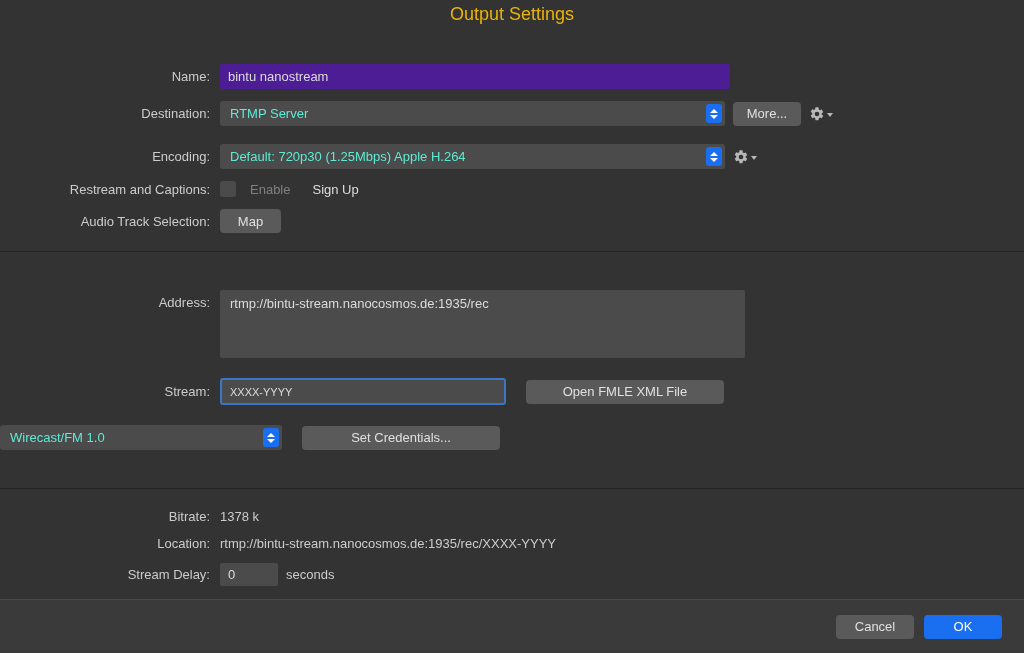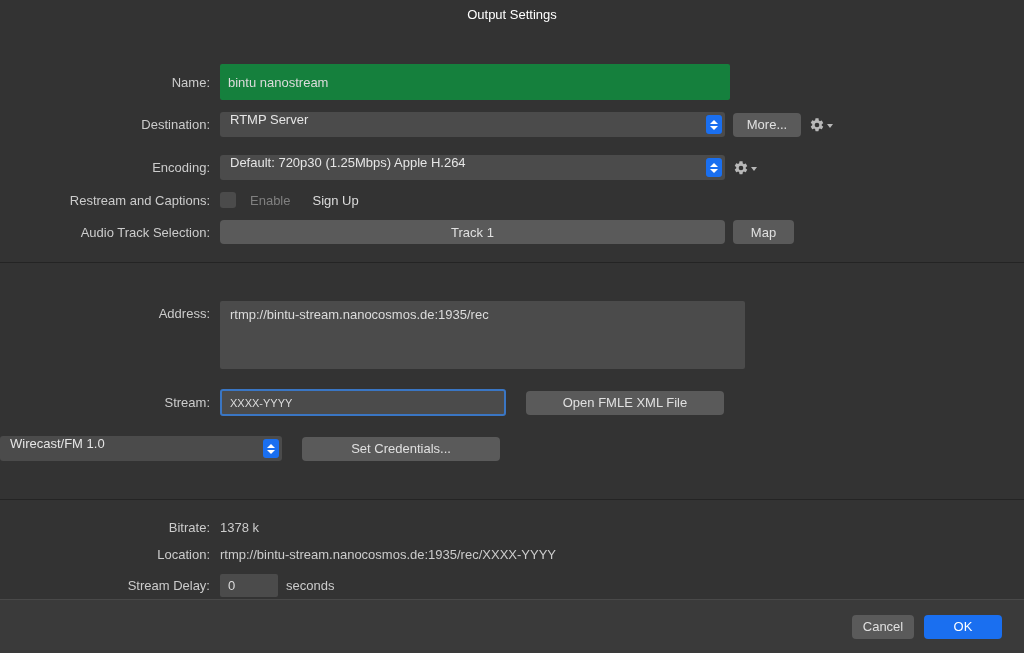--- a/index.html
+++ b/index.html
@@ -21,22 +21,22 @@
       width: 100%;
       height: 100%;
       display: flex;
       flex-direction: column;
     }
     .titlebar {
       height: 28px;
       display: flex;
       align-items: center;
       justify-content: center;
-      color: #ffffff;
-      font-size: 13px;
+      color: #eab308;
+      font-size: 18px;
       background: #333333;
     }
     .content {
       flex: 1;
       display: flex;
       flex-direction: column;
     }
     .row {
       display: flex;
       align-items: center;
@@ -60,39 +60,40 @@
     .section-mid {
       border-top: 1px solid #242424;
       padding: 32px 0;
     }
     .section-bot {
       border-top: 1px solid #242424;
       padding: 14px 0;
     }
     input[type="text"].text-input,
     .text-input {
-      background: #15803d;
+      background: #4c1d95;
       border: none;
       color: #dcdcdc;
       padding: 5px 8px;
       font-size: 13px;
-      height: 36px;
+      height: 25px;
       border-radius: 2px;
       outline: none;
       font-family: inherit;
     }
     .text-input.wide1 {
       width: 510px;
     }
     .select {
       background: #4b4b4b;
-      color: #e5e5e5;
+      color: #5eead4;
       height: 25px;
       border-radius: 3px;
       display: flex;
+      align-items: center;
       position: relative;
       padding: 0 28px 0 10px;
       font-size: 13px;
     }
     .select.wide1 {
       width: 505px;
     }
     .select.wide2 {
       width: 282px;
     }
@@ -148,21 +149,21 @@
     .btn.more {
       width: 68px;
     }
     .btn.fmle {
       width: 198px;
     }
     .btn.creds {
       width: 198px;
     }
     .btn.footer-cancel {
-      width: 62px;
+      width: 78px;
     }
     .btn.footer-ok {
       width: 78px;
       background: #1a6ff0;
       color: white;
     }
     .gear {
       display: inline-flex;
       align-items: center;
       color: #b8b8b8;
@@ -319,21 +320,20 @@
         <div class="field-col" style="align-items:center;">
           <span class="checkbox"></span>
           <span class="enable-label">Enable</span>
           <span class="signup">Sign Up</span>
         </div>
       </div>
 
       <div class="row">
         <div class="label-col">Audio Track Selection:</div>
         <div class="field-col">
-          <button class="btn track">Track 1</button>
           <button class="btn map">Map</button>
         </div>
       </div>
     </div>
 
     <div class="section-mid">
       <div class="row row-align-top">
         <div class="label-col">Address:</div>
         <div class="field-col">
           <textarea class="textarea" style="">rtmp://bintu-stream.nanocosmos.de:1935/rec</textarea>

